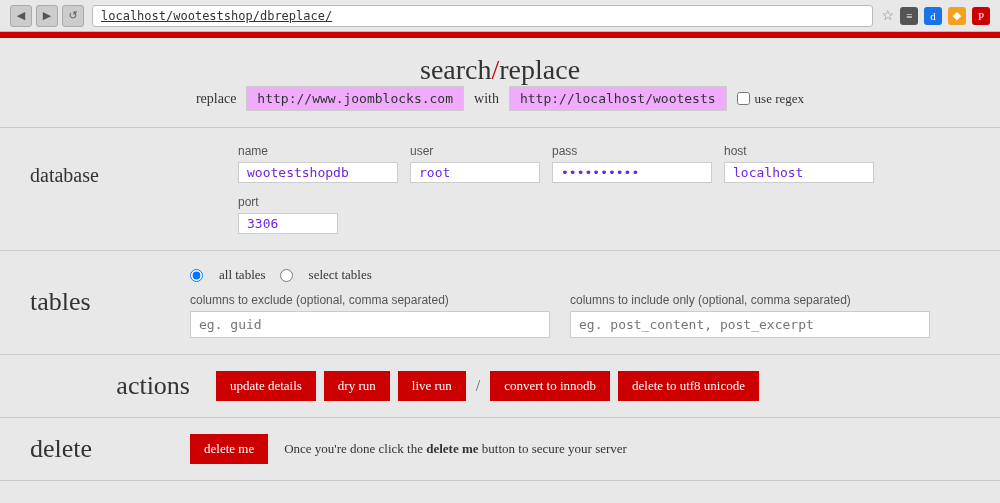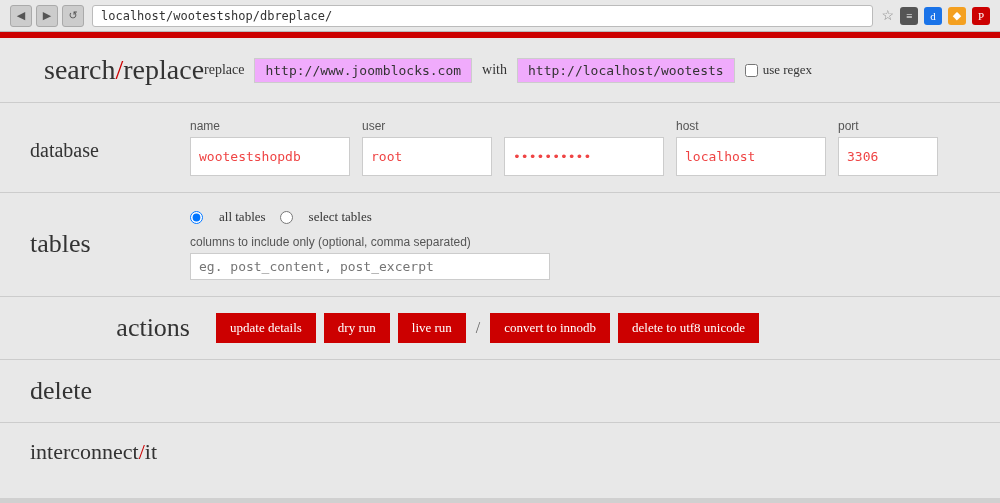--- a/index.html
+++ b/index.html
@@ -43,20 +43,21 @@
       background: white;
       border: 1px solid #bbb;
       border-radius: 3px;
       padding: 2px 8px;
       font-size: 12px;
       font-family: monospace;
       color: #333;
       height: 22px;
       display: flex;
       align-items: center;
+      text-decoration: underline;
     }
     .browser-icons {
       display: flex;
       align-items: center;
       gap: 6px;
     }
     .browser-icon {
       width: 18px;
       height: 18px;
       border-radius: 3px;
@@ -80,22 +81,23 @@
     
     .main-content {
       background: #e8e8e8;
       min-height: 460px;
     }
 
     
     .header-row {
       display: flex;
       align-items: center;
-      padding: 16px 44px;
+      padding: 16px 26px;
       border-bottom: 1px solid #ccc;
+      flex-direction: column;
     }
     .header-title {
       width: 160px;
       font-size: 28px;
       font-weight: normal;
       color: #333;
     }
     .header-title .slash {
       color: #cc0000;
     }
@@ -142,38 +144,39 @@
       flex-shrink: 0;
       font-size: 20px;
       color: #333;
       padding-top: 20px;
     }
     .db-fields {
       display: flex;
       gap: 12px;
       align-items: flex-end;
       flex-wrap: wrap;
+      margin-left: 48px;
     }
     .field-group {
       display: flex;
       flex-direction: column;
       gap: 4px;
     }
     .field-group label {
       font-size: 12px;
       color: #555;
       font-family: Arial, sans-serif;
     }
     .field-group input {
       background: white;
       border: 1px solid #ccc;
-      padding: 11px 8px;
+      padding: 2px 8px;
       font-size: 13px;
       font-family: monospace;
-      color: #ef4444;
+      color: #6d28d9;
     }
     .field-name { width: 160px; }
     .field-user { width: 130px; }
     .field-pass { width: 160px; }
     .field-host { width: 150px; }
     .field-port { width: 100px; }
 
     
     .tables-section {
       padding: 16px 30px;
@@ -353,20 +356,21 @@
     <div class="db-fields">
       <div class="field-group">
         <label>name</label>
         <input type="text" class="field-name" value="wootestshopdb" style="">
       </div>
       <div class="field-group">
         <label>user</label>
         <input type="text" class="field-user" value="root" style="">
       </div>
       <div class="field-group">
+        <label>pass</label>
         <input type="password" class="field-pass" value="**********" style="">
       </div>
       <div class="field-group">
         <label>host</label>
         <input type="text" class="field-host" value="localhost" style="">
       </div>
       <div class="field-group">
         <label>port</label>
         <input type="text" class="field-port" value="3306" style="">
       </div>
@@ -381,20 +385,24 @@
           <input type="radio" name="tables" checked="" style="">
           <span>all tables</span>
         </label>
         <label class="radio-item">
           <input type="radio" name="tables" style="">
           <span>select tables</span>
         </label>
       </div>
       <div class="columns-row">
         <div class="column-group">
+          <label>columns to exclude (optional, comma separated)</label>
+          <input type="text" placeholder="eg. guid" style="">
+        </div>
+        <div class="column-group">
           <label>columns to include only (optional, comma separated)</label>
           <input type="text" placeholder="eg. post_content, post_excerpt" style="">
         </div>
       </div>
     </div>
   </div>
 
   <div class="actions-section">
     <div class="actions-label">actions</div>
     <div class="actions-buttons">
@@ -402,20 +410,26 @@
       <button class="btn-red">dry run</button>
       <button class="btn-red">live run</button>
       <span class="divider-slash">/</span>
       <button class="btn-red">convert to innodb</button>
       <button class="btn-red">delete to utf8 unicode</button>
     </div>
   </div>
 
   <div class="delete-section">
     <div class="delete-label">delete</div>
+    <div class="delete-content">
+      <button class="btn-red">delete me</button>
+      <span class="delete-text">
+        <span>Once you're done click the </span><strong>delete me</strong><span> button to secure your server</span>
+      </span>
+    </div>
   </div>
 
   <div class="footer">
     <div class="footer-title">
       <span>interconnect</span><span class="slash">/</span><span>it</span>
     </div>
   </div>
 
 </div>
 

